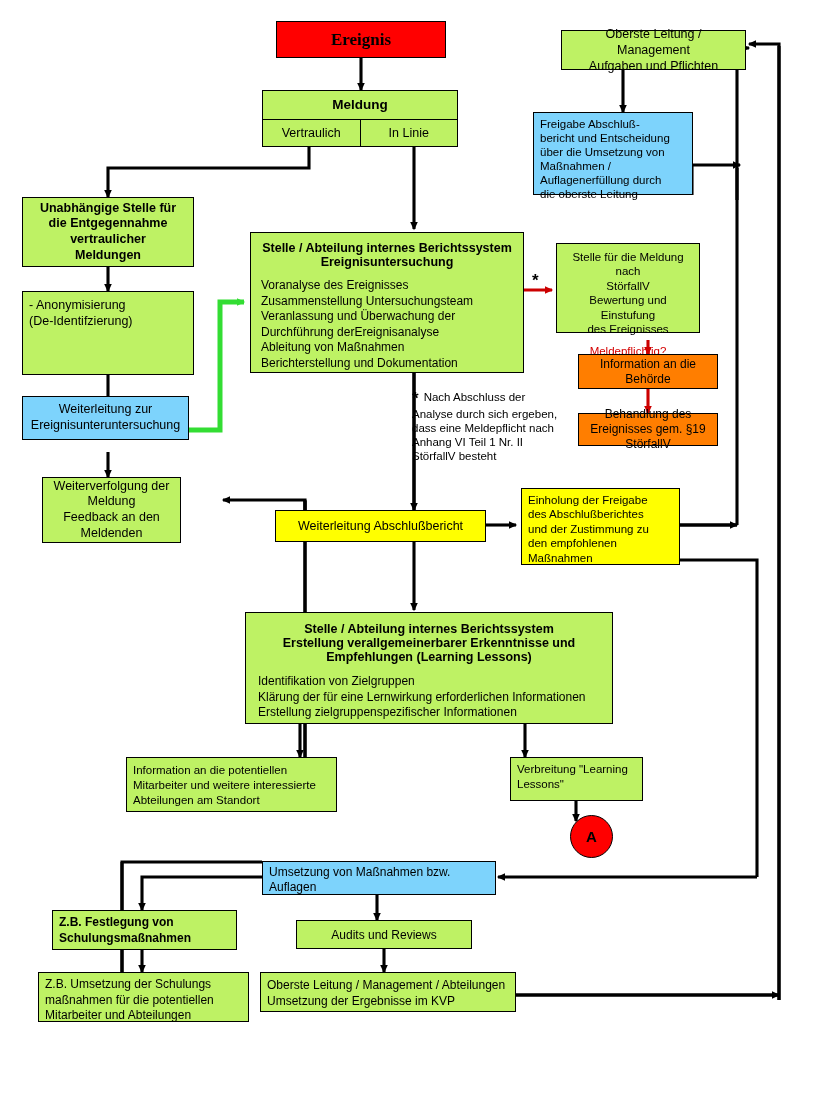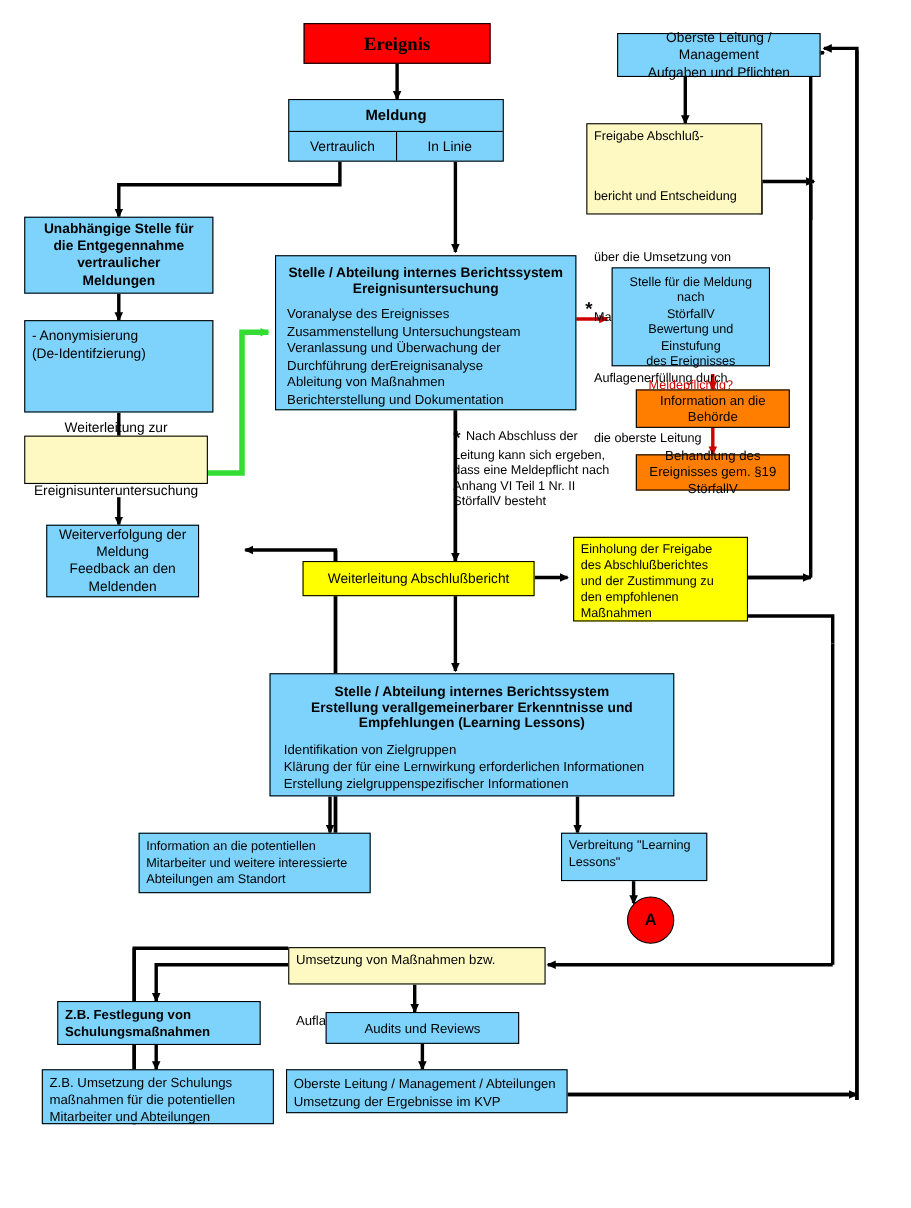--- a/index.html
+++ b/index.html
@@ -3,28 +3,28 @@
 <meta charset="utf-8">
 <style>
   html,body{margin:0;padding:0;background:#ffffff;}
   body{width:828px;height:1098px;position:relative;
        font-family:"Liberation Sans","DejaVu Sans",sans-serif;
        color:#000;overflow:hidden;}
   #canvas{position:absolute;left:0;top:0;width:828px;height:1098px;}
   svg.wires{position:absolute;left:0;top:0;width:828px;height:1098px;
             pointer-events:none;}
   .node{position:absolute;box-sizing:border-box;border:1.6px solid #000;
-        background:#7dd3fc;display:flex;flex-direction:column;
+        background:#bef264;display:flex;flex-direction:column;
         justify-content:center;}
   .node .ttl{font-weight:bold;text-align:center;}
   .node .bdy{text-align:left;}
   .ctr{text-align:center;}
   .pad{padding:3px 6px;}
   .red{background:#ff0000;}
-  .green{background:#fef9c3;gap:41px;}
+  .green{background:#7dd3fc;}
   .orange{background:#ff7e00;}
   .yellow{background:#ffff00;}
   .circle{position:absolute;border-radius:50%;background:#ff0000;
           border:1.6px solid #000;display:flex;align-items:center;
           justify-content:center;font-weight:bold;font-size:15px;}
   .note{position:absolute;line-height:1.22;}
   .u-red{color:#d40000;text-decoration:underline;font-weight:normal;}
   .split{display:flex;flex:1 1 auto;border-top:1.6px solid #000;}
   .split > div{flex:1 1 0;display:flex;align-items:center;
                justify-content:center;font-size:12.5px;}
@@ -209,21 +209,21 @@
     <div>Behandlung des</div>
     <div>Ereignisses gem. §19</div>
     <div>StörfallV</div>
   </div>
 
   <div class="note" style="left:412px;top:390px;width:160px;font-size:11.5px;">
     <div style="display:flex;align-items:flex-start;gap:5px;">
       <span class="star" style="position:static;">*</span>
       <span>Nach Abschluss der</span>
     </div>
-    <div>Leitung kann sich ergeben,</div>
+    <div>Analyse durch sich ergeben,</div>
     <div>dass eine Meldepflicht nach</div>
     <div>Anhang VI Teil 1 Nr. II</div>
     <div>StörfallV besteht</div>
   </div>
 
   <div class="node yellow ctr" style="left:275px;top:510px;width:211px;height:32px;font-size:12.5px;">
     <div>Weiterleitung Abschlußbericht</div>
   </div>
 
   <div class="node yellow pad" style="left:521px;top:488px;width:159px;height:77px;font-size:11.5px;line-height:1.25;justify-content:flex-start;padding-top:4px;">

